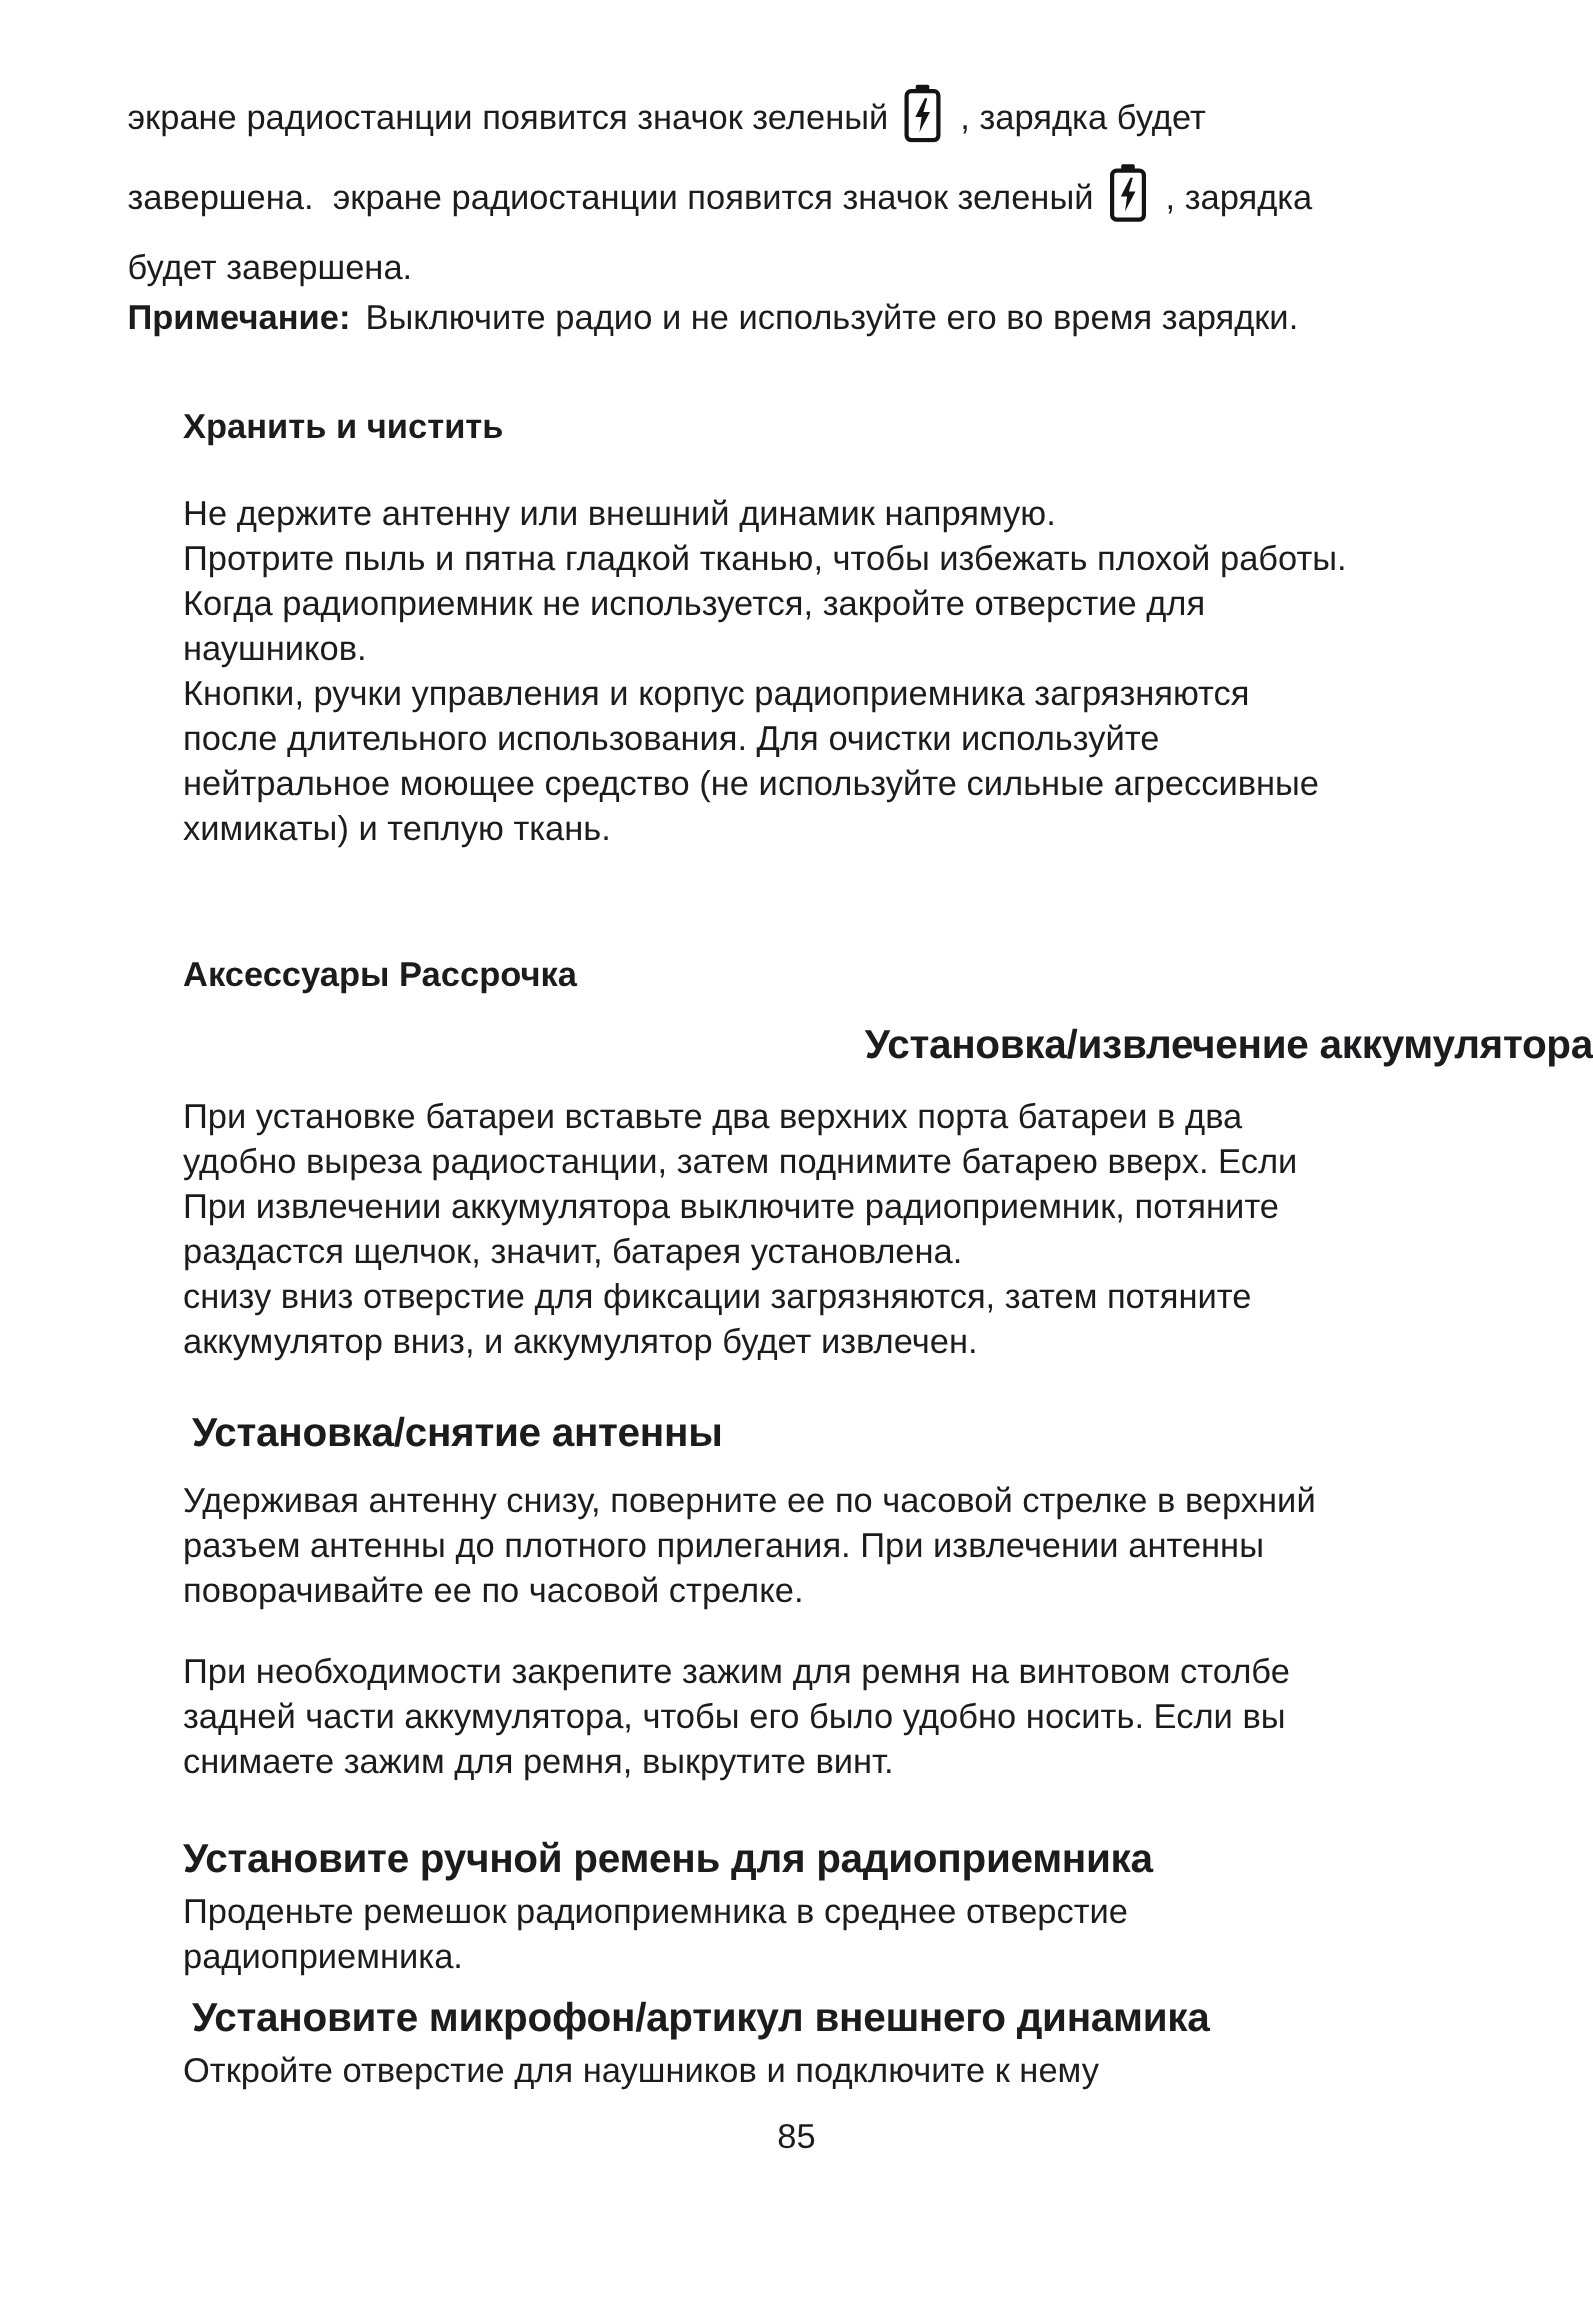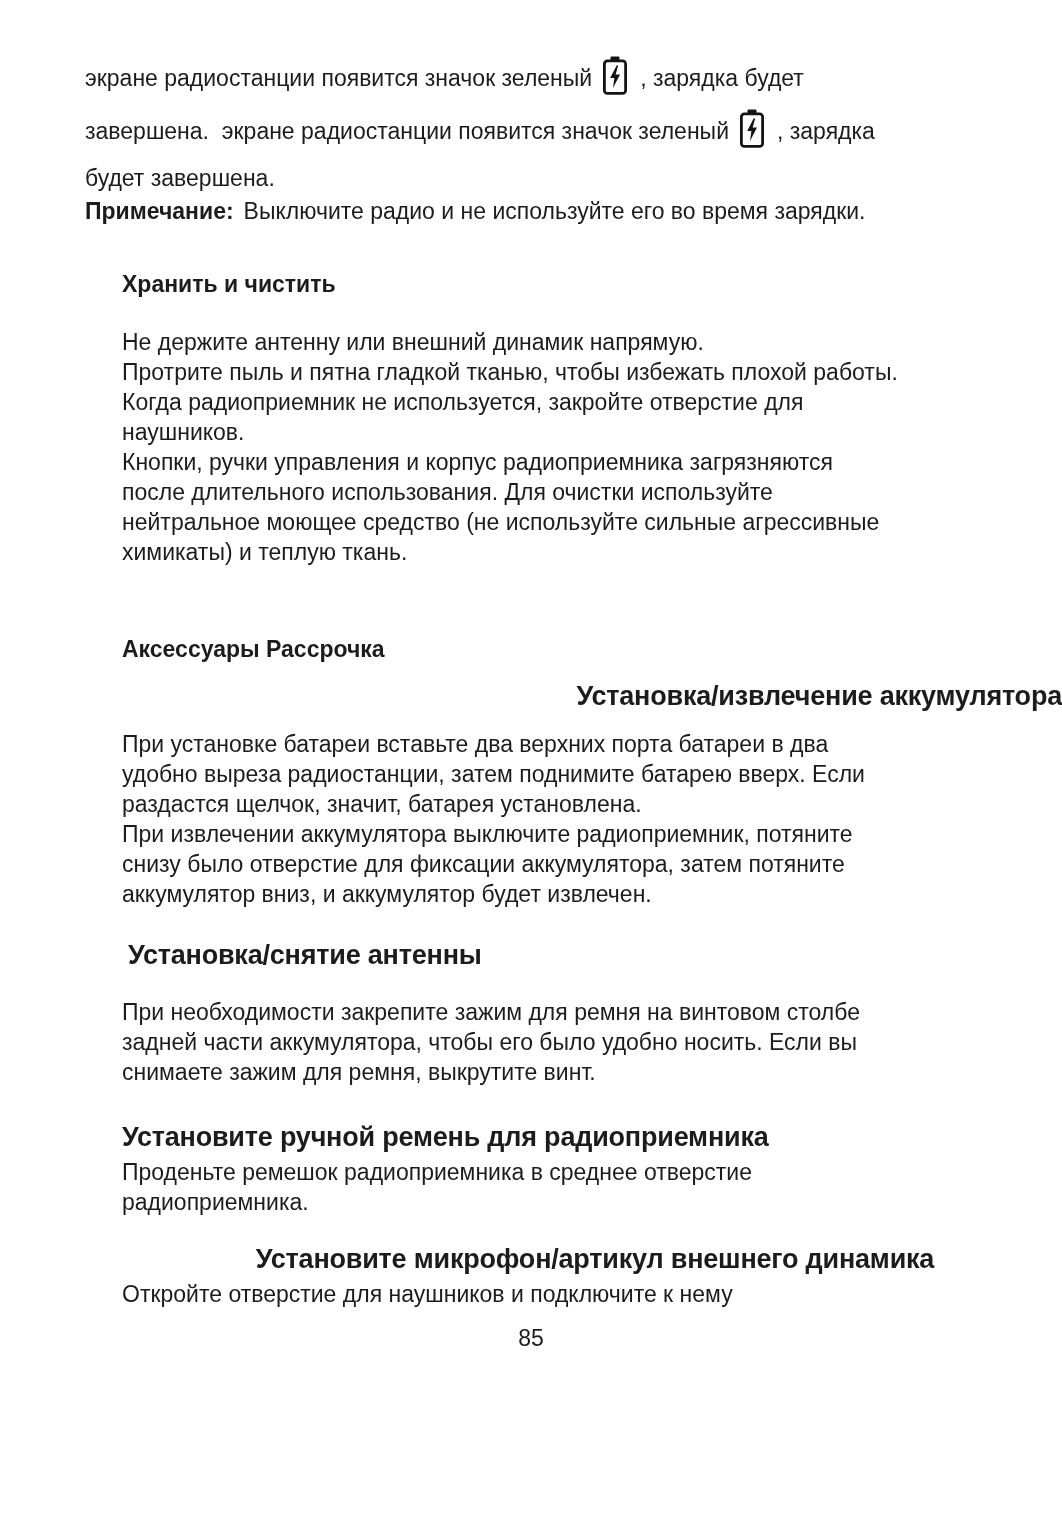--- a/index.html
+++ b/index.html
@@ -69,21 +69,21 @@
   #p-store  { margin-top: 27px; }
   #h-acc    { margin-top: 67px; }
   #h-bat    { margin-top: 13px; text-align: right; }
   #p-bat    { margin-top: 15px; }
   #h-ant    { margin-top: 28px; }
   #p-ant    { margin-top: 12px; }
   #h-belt   { margin-top: 44px; }
   #p-belt   { margin-top: 24px;  }
   #h-strap  { margin-top: 32px; }
   #p-strap  { margin-top: 2px;  }
-  #h-mic    { margin-top: 24px; text-align: center; }
+  #h-mic    { margin-top: 8px; }
   #p-mic    { margin-top: 2px;  }
   .page-number {
     margin-top: 13px;
     margin-left: -85px;
     width: 1062px;
     text-align: center;
     font-size: 23px;
     line-height: 32px;
   }
 </style>
@@ -124,29 +124,34 @@
 
   <div class="sec">
     <div class="sec-h" id="h-acc">Аксессуары Рассрочка</div>
   </div>
 
   <div class="sec">
     <div class="sec-h-lg" id="h-bat">Установка/извлечение аккумулятора</div>
     <div id="p-bat">
       <div class="b-line">При установке батареи вставьте два верхних порта батареи в два</div>
       <div class="b-line">удобно выреза радиостанции, затем поднимите батарею вверх. Если</div>
+      <div class="b-line">При извлечении аккумулятора выключите радиоприемник, потяните</div>
       <div class="b-line">раздастся щелчок, значит, батарея установлена.</div>
-      <div class="b-line">При извлечении аккумулятора выключите радиоприемник, потяните</div>
-      <div class="b-line">снизу было отверстие для фиксации аккумулятора, затем потяните</div>
+      <div class="b-line">снизу вниз отверстие для фиксации загрязняются, затем потяните</div>
       <div class="b-line">аккумулятор вниз, и аккумулятор будет извлечен.</div>
     </div>
   </div>
 
   <div class="sec">
     <div class="sec-h-lg indent-sm" id="h-ant">Установка/снятие антенны</div>
+    <div id="p-ant">
+      <div class="b-line">Удерживая антенну снизу, поверните ее по часовой стрелке в верхний</div>
+      <div class="b-line">разъем антенны до плотного прилегания. При извлечении антенны</div>
+      <div class="b-line">поворачивайте ее по часовой стрелке.</div>
+    </div>
   </div>
 
   <div class="sec">
     <div id="p-belt">
       <div class="b-line">При необходимости закрепите зажим для ремня на винтовом столбе</div>
       <div class="b-line">задней части аккумулятора, чтобы его было удобно носить. Если вы</div>
       <div class="b-line">снимаете зажим для ремня, выкрутите винт.</div>
     </div>
   </div>
 

